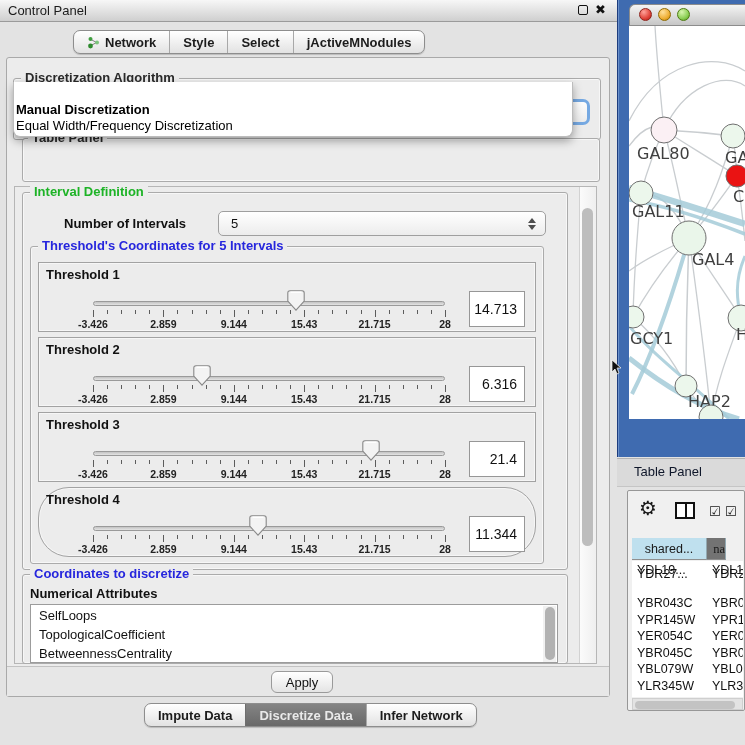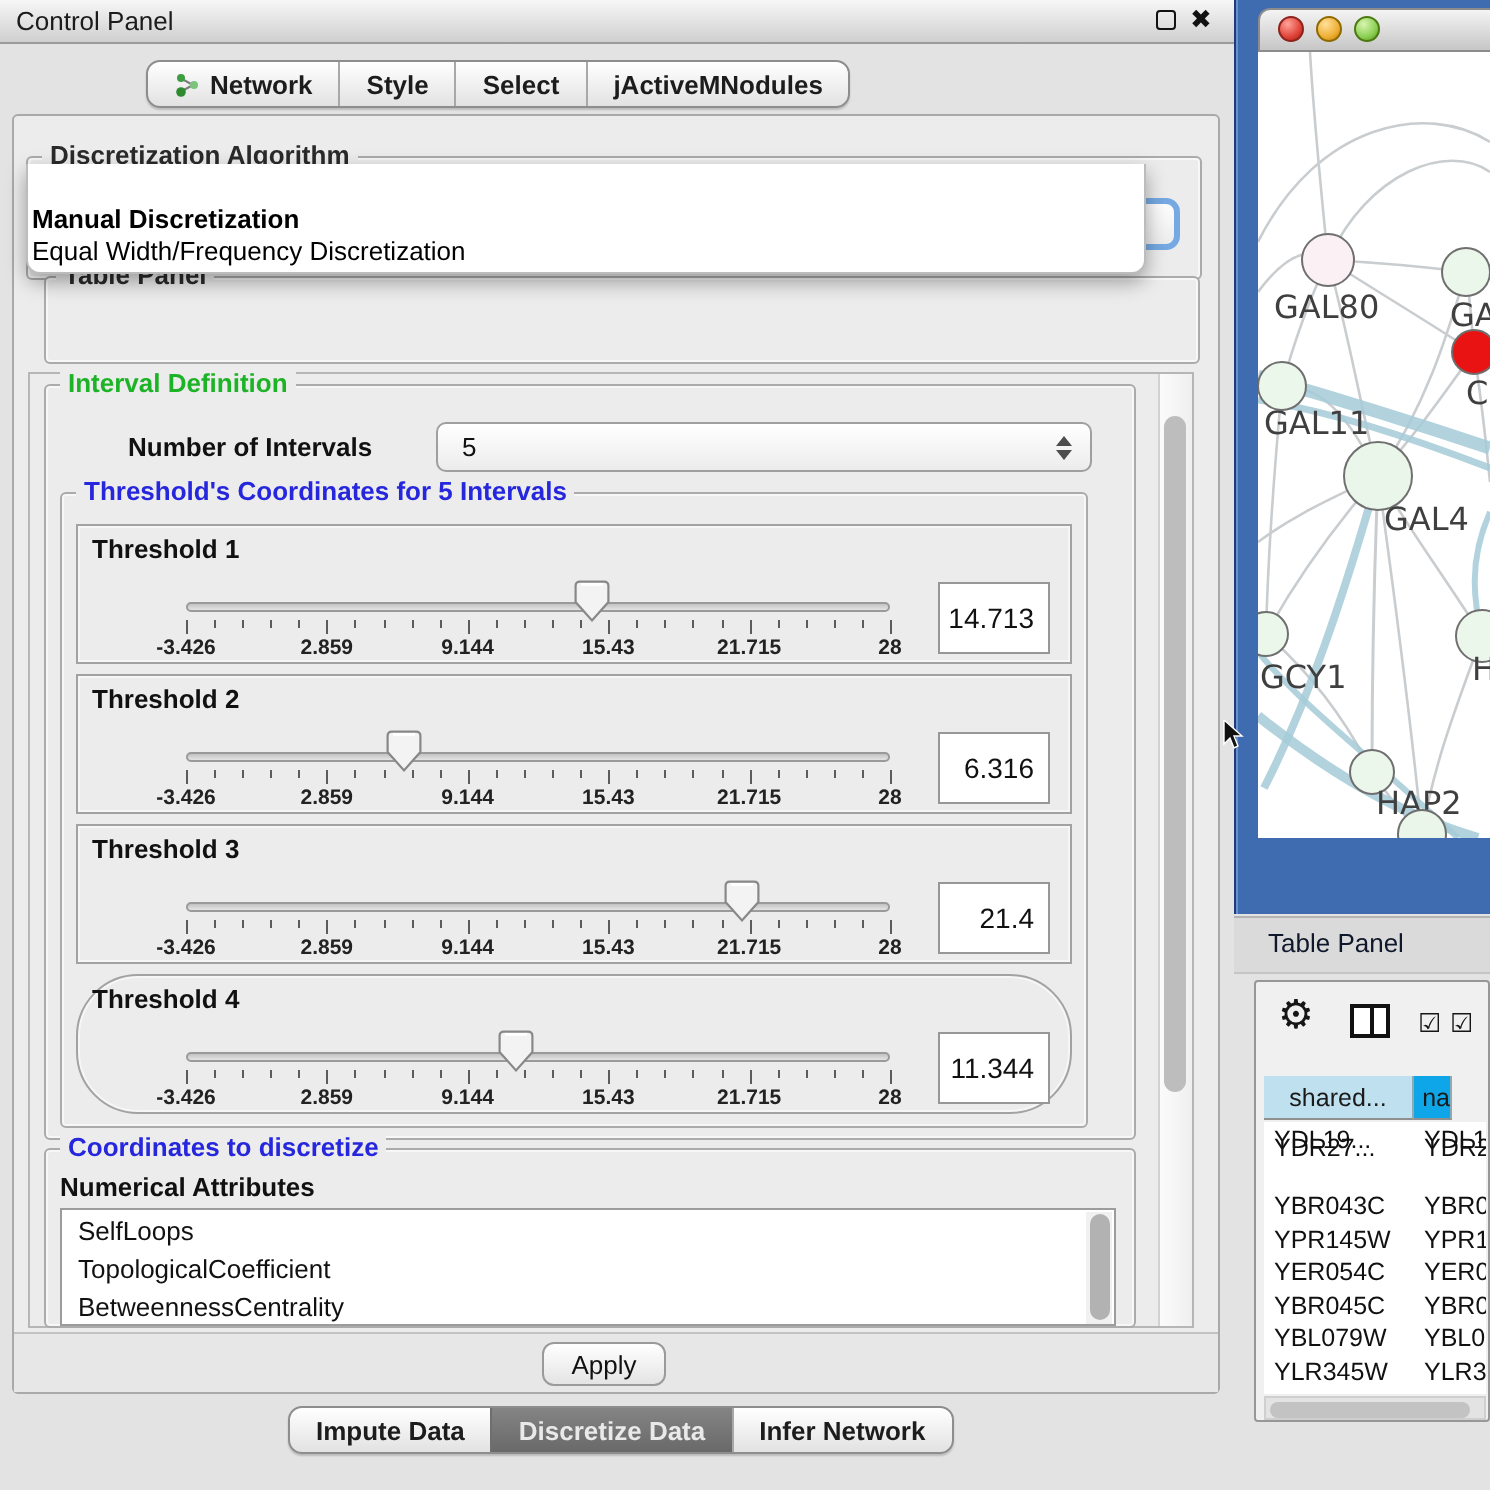--- a/index.html
+++ b/index.html
@@ -418,21 +418,21 @@
   <div class="abs tp-bar"></div>
   <div class="abs tp-bar-text">Table Panel</div>
 
   <div class="abs table-window"></div>
   <div class="abs gear-icon">⚙</div>
   <div class="abs split-icon"></div>
   <div class="abs check-icon" style="left:709px;top:505px;">☑</div>
   <div class="abs check-icon" style="left:725px;top:505px;">☑</div>
 
   <div class="abs grid-header" id="col-header-1" style="left: 632px; top: 538px; width: 75px; text-align: center; background: rgb(191, 224, 238);">shared...</div>
-  <div class="abs grid-header" id="col-header-2" style="left:707px;top:538px;width:19px;text-align:right;background:#0ea5e9;">na</div>
+  <div class="abs grid-header" id="col-header-2" style="left:707px;top:538px;width:19px;text-align:right;background:#737373;font-family:Liberation Serif, serif;">na</div>
   <div class="abs grid-body" id="grid-body">
       <div class="grid-row" style="top: 2px;">
         <span class="grid-cell1">YDL19...</span>
         <span class="grid-cell2">YDL1</span>
       </div>
       <div class="grid-row" style="top: 6px;">
         <span class="grid-cell1">YDR27...</span>
         <span class="grid-cell2">YDR2</span>
       </div>
       <div class="grid-row" style="top: 35px;">

